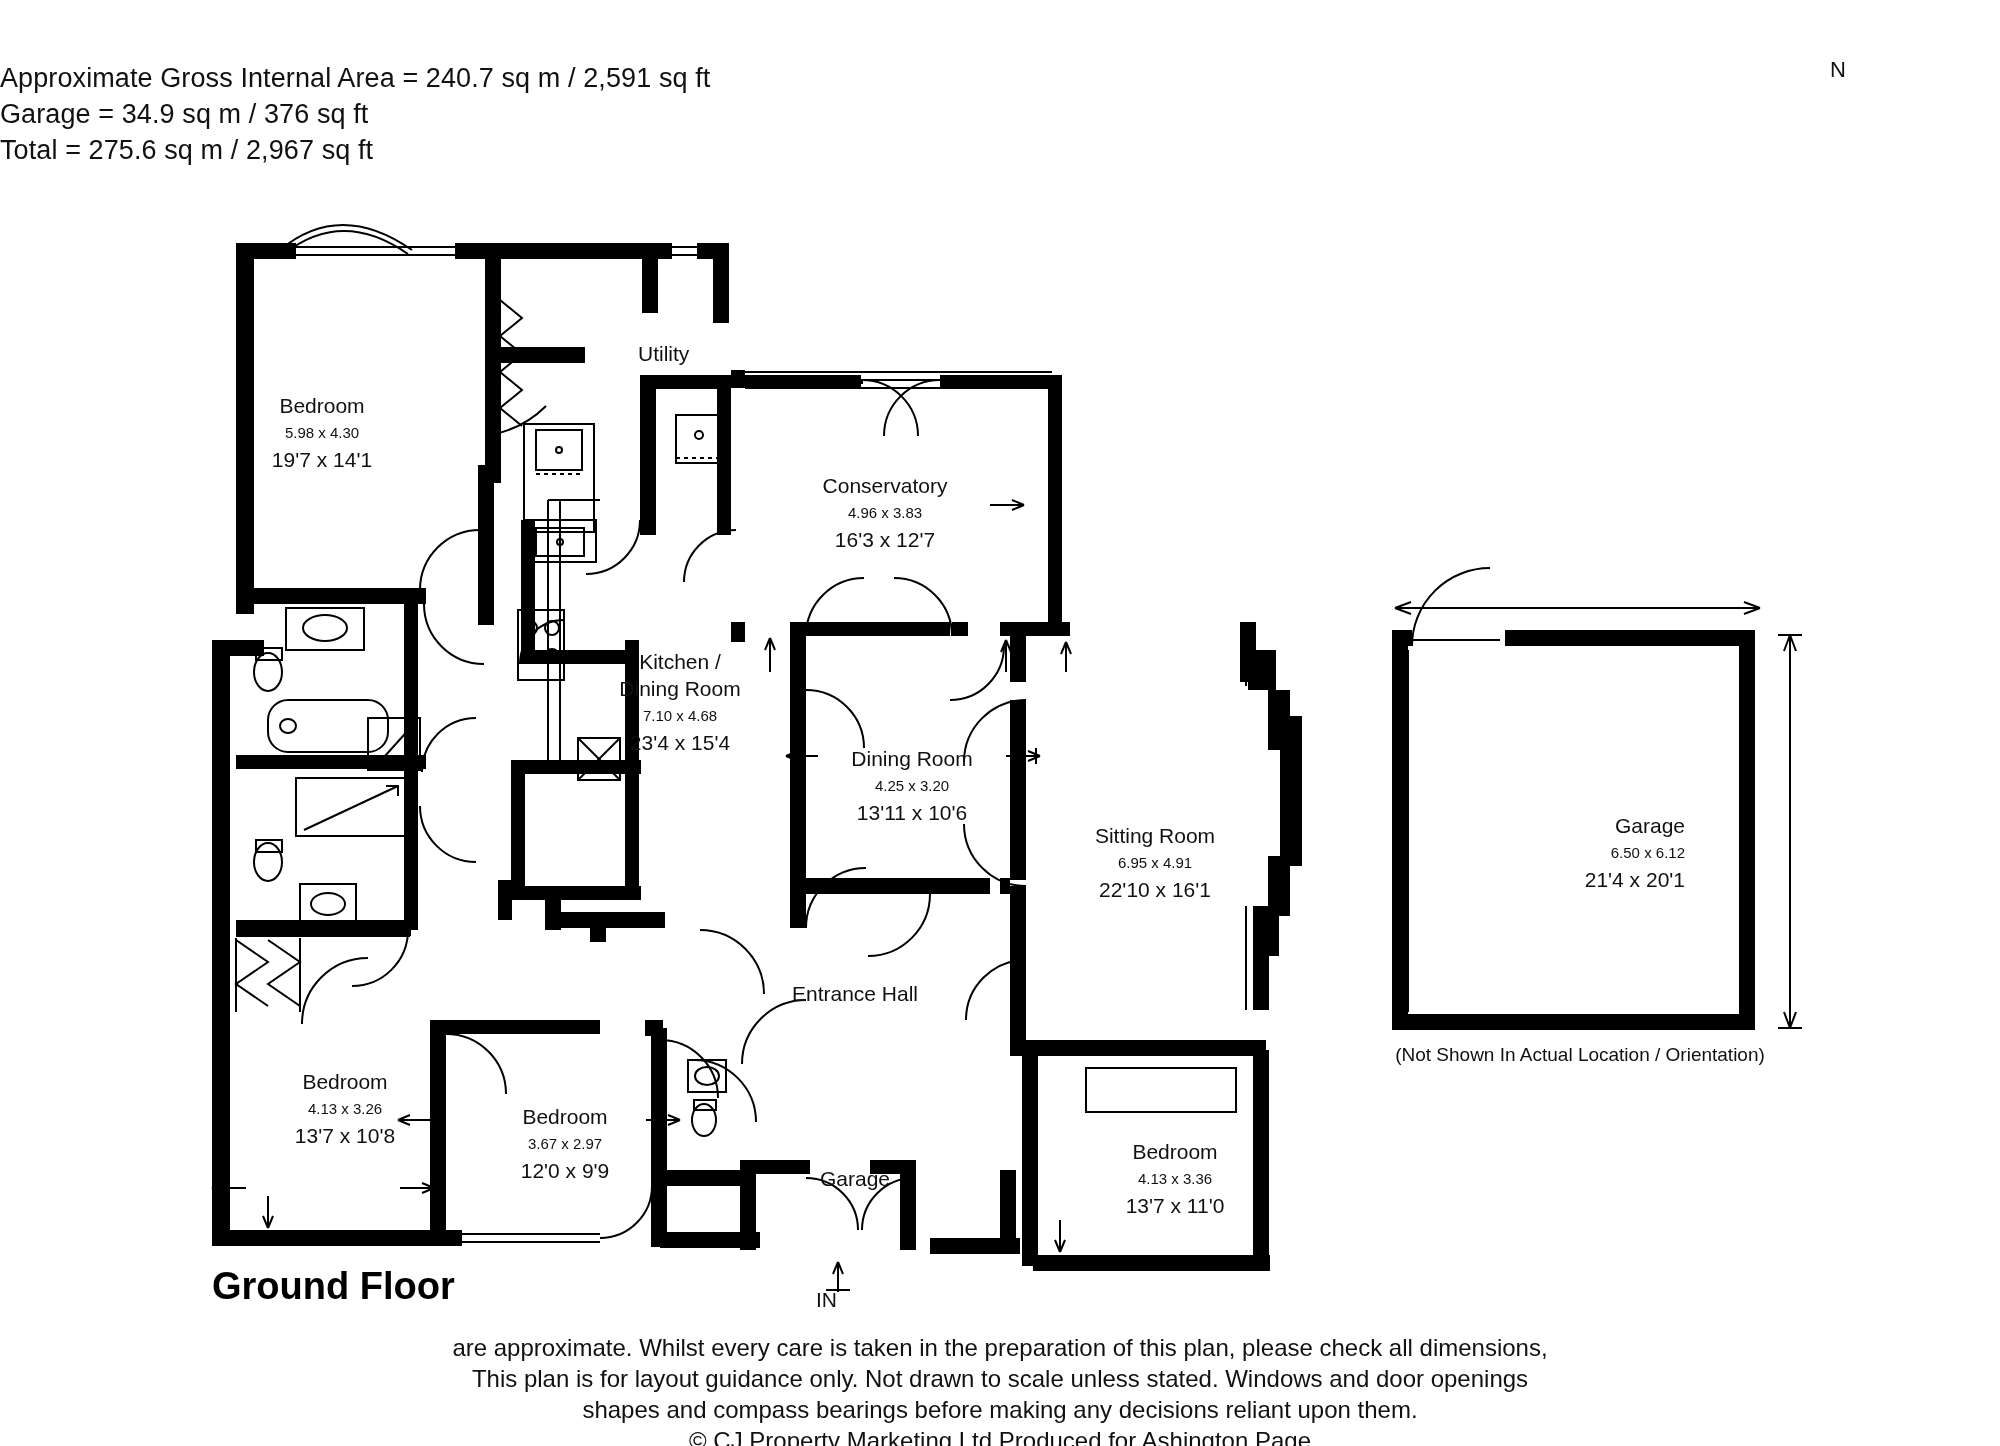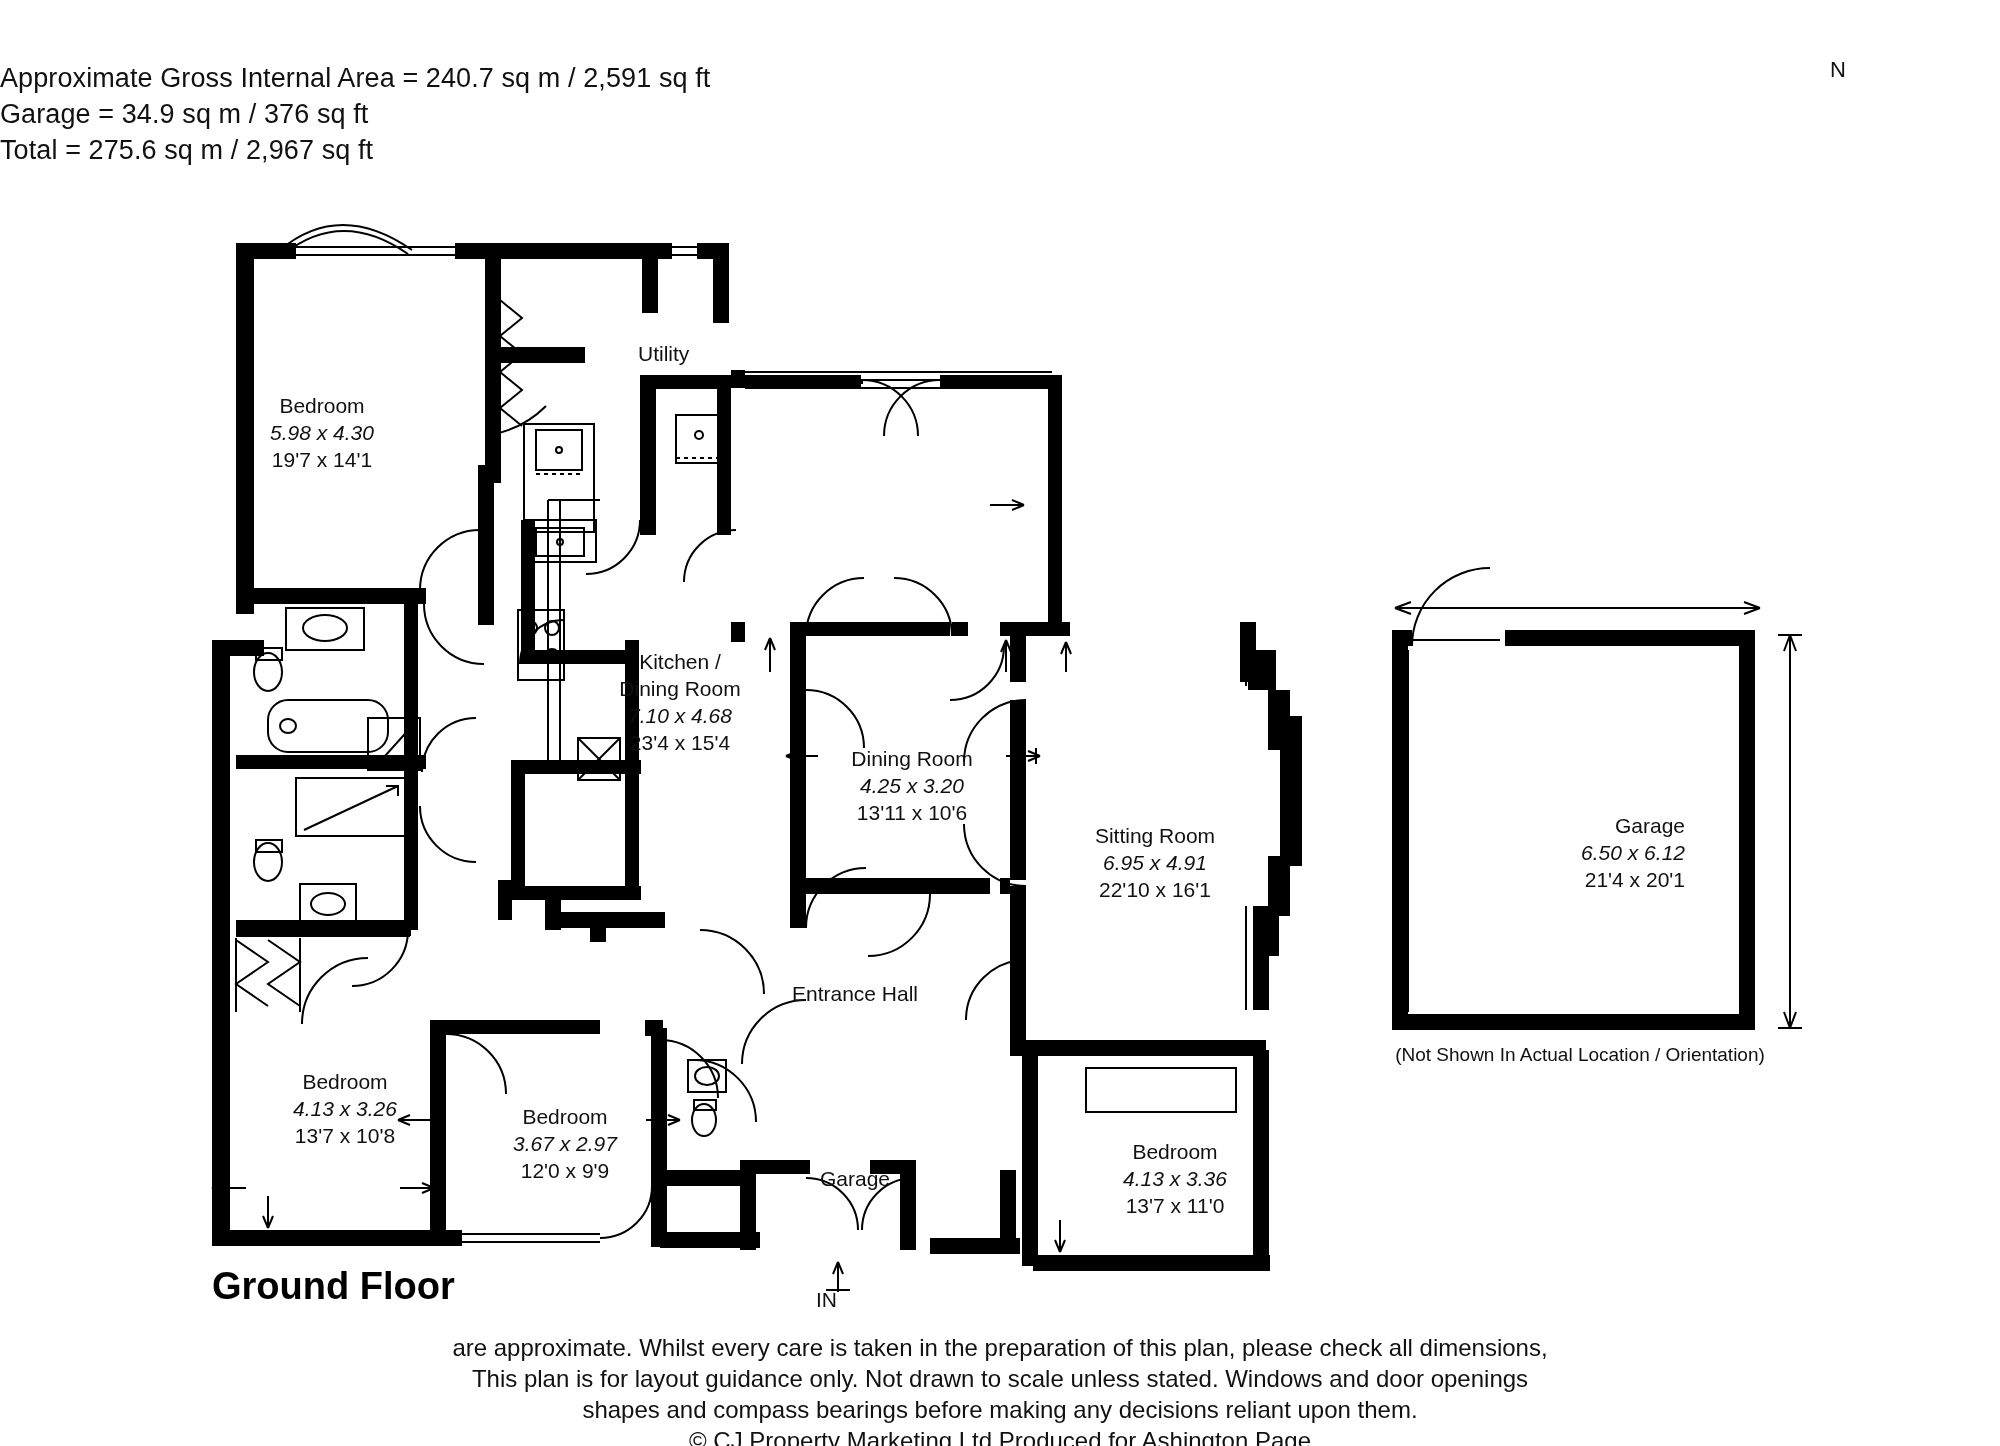--- a/index.html
+++ b/index.html
@@ -45,21 +45,21 @@
     position:absolute;left:1390px;top:1044px;width:380px;text-align:center;
     font-size:19px;color:#111;
   }
   .in-label{
     position:absolute;left:816px;top:1288px;font-size:21px;color:#111;
   }
 
   
   .rlabel{position:absolute;text-align:center;color:#111;white-space:nowrap;}
   .rlabel .name{font-size:21px;line-height:27px;}
-  .rlabel .dm{font-size:21px;line-height:27px;font-style:italic;}
+  .rlabel .dm{font-size:15px;line-height:27px;}
   .rlabel .ft{font-size:21px;line-height:27px;}
 
   
   .lb-bed1{left:232px;top:392px;width:180px;}
   .lb-utility{left:638px;top:340px;width:70px;text-align:left;}
   .lb-cons{left:790px;top:472px;width:190px;}
   .lb-kitchen{left:590px;top:648px;width:180px;}
   .lb-dining{left:822px;top:745px;width:180px;}
   .lb-sitting{left:1060px;top:822px;width:190px;}
   .lb-hall{left:760px;top:980px;width:190px;}
@@ -416,20 +416,25 @@
   <div class="rlabel lb-bed1">
     <div class="name">Bedroom</div>
     <div class="dm">5.98 x 4.30</div>
     <div class="ft">19'7 x 14'1</div>
   </div>
 
   <div class="rlabel lb-utility">
     <div class="name">Utility</div>
   </div>
 
+  <div class="rlabel lb-cons">
+    <div class="name">Conservatory</div>
+    <div class="dm">4.96 x 3.83</div>
+    <div class="ft">16'3 x 12'7</div>
+  </div>
 
   <div class="rlabel lb-kitchen">
     <div class="name">Kitchen /</div>
     <div class="name">Dining Room</div>
     <div class="dm">7.10 x 4.68</div>
     <div class="ft">23'4 x 15'4</div>
   </div>
 
   <div class="rlabel lb-dining">
     <div class="name">Dining Room</div>

